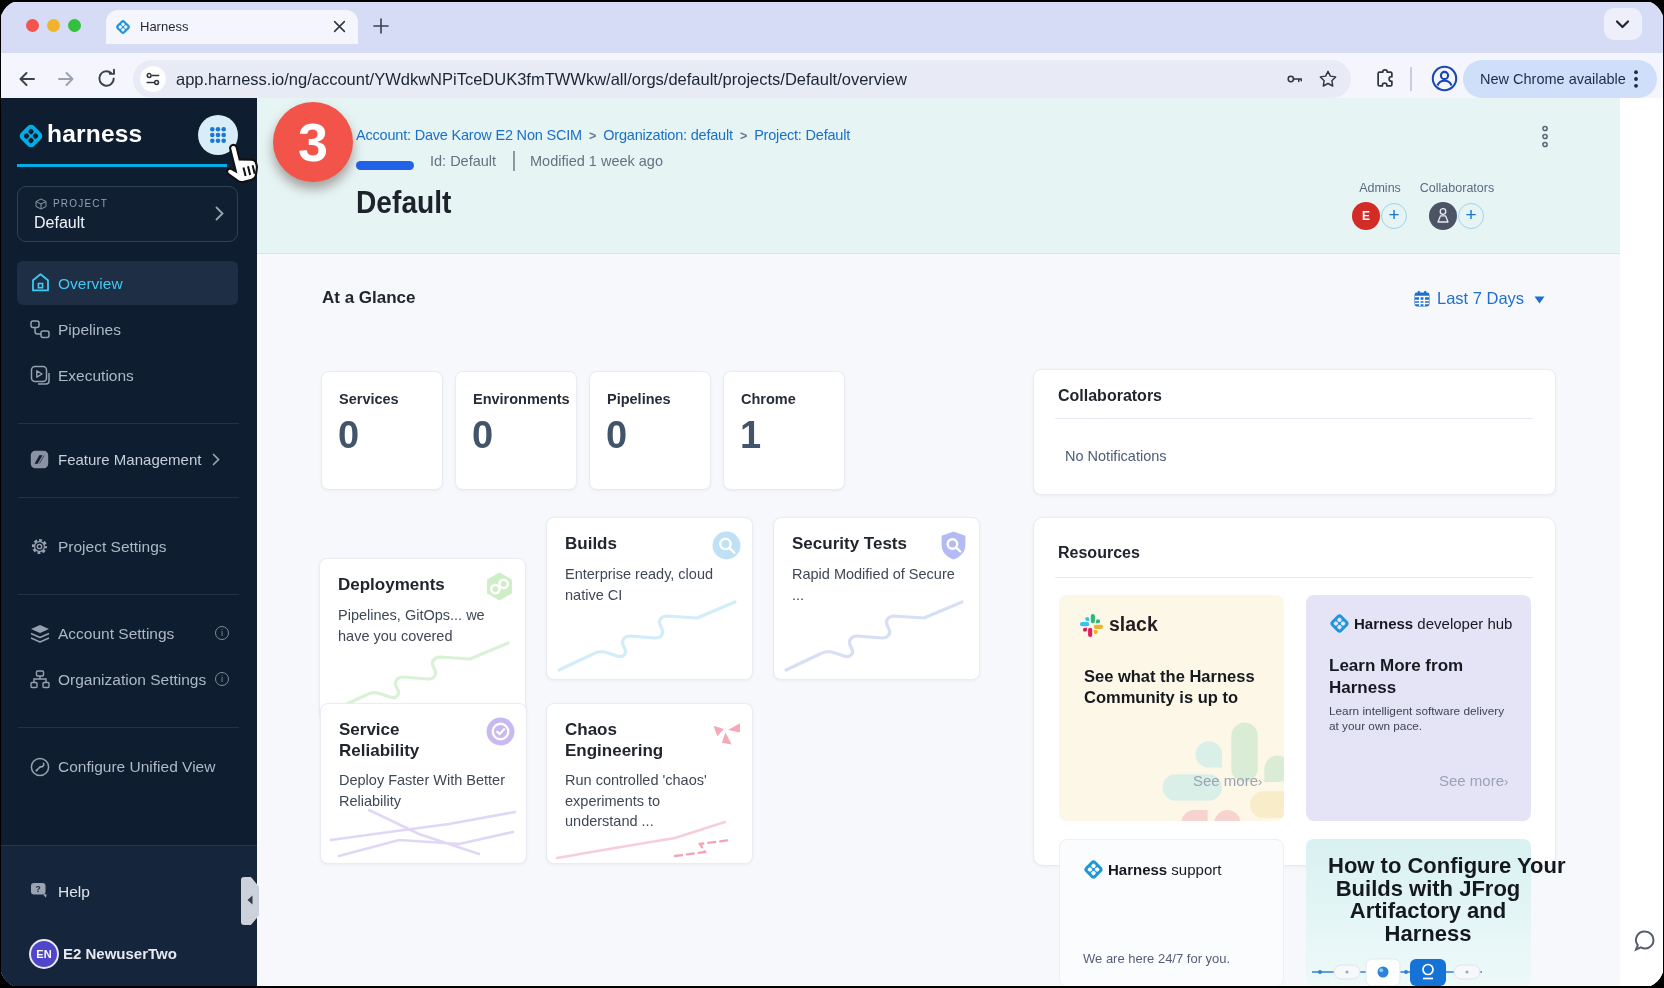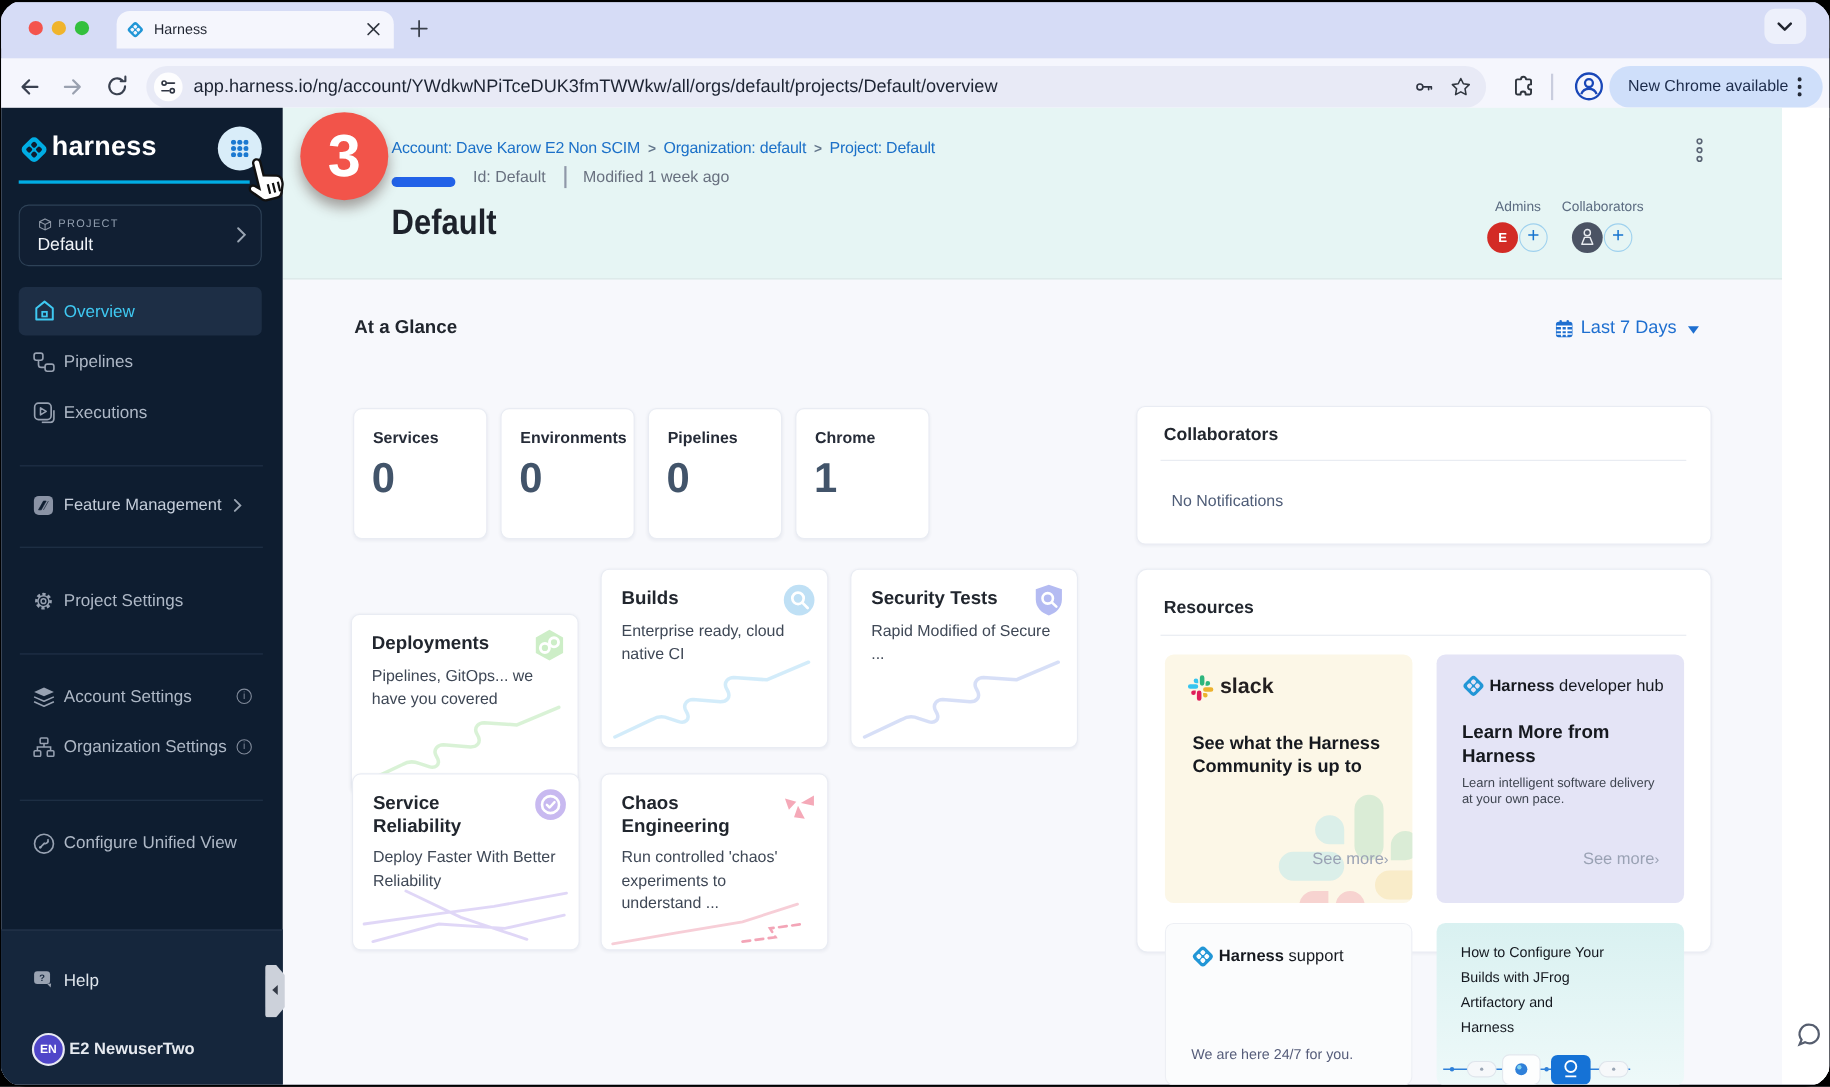--- a/index.html
+++ b/index.html
@@ -272,21 +272,21 @@
                   <rect x="6.8" y="6.8" width="4.6" height="4.6" rx="1.6" fill="#fbfcfd"></rect>
                   <rect x="12.6" y="6.8" width="4.6" height="4.6" rx="1.6" fill="#fbfcfd"></rect>
                   <rect x="6.8" y="12.6" width="4.6" height="4.6" rx="1.6" fill="#fbfcfd"></rect>
                   <rect x="12.6" y="12.6" width="4.6" height="4.6" rx="1.6" fill="#fbfcfd"></rect>
                 </g>
               </svg>
     <div class="abs" style="left:48px;top:21px;font-size:15px;color:#16191f;"><b>Harness</b> support</div>
     <div class="abs" style="left:23px;top:111px;font-size:13px;color:#565d7a;">We are here 24/7 for you.</div>
   </div>
   <div class="abs" style="left:272px;top:321px;width:225px;height:148px;border-radius:8px;background:linear-gradient(180deg,#d9f1f1,#eef9f9);">
-    <div class="abs" style="left:22px;top:16px;width:200px;font-size:13px;font-weight:normal;color:#14181f;line-height:22.5px;white-space:nowrap;">How to Configure Your<br>Builds with JFrog<br>Artifactory and<br>Harness</div>
+    <div class="abs" style="left:22px;top:16px;width:200px;font-size:22px;font-weight:bold;color:#14181f;line-height:22.5px;white-space:nowrap;text-align:center;">How to Configure Your<br>Builds with JFrog<br>Artifactory and<br>Harness</div>
     <svg class="abs" style="left:0px;top:118px" width="225" height="30" viewBox="0 0 225 30">
       <path d="M6 15 H176" stroke="#2f80d9" stroke-width="1.5"></path>
       <circle cx="14" cy="15" r="2" fill="#2f80d9"></circle>
                 <circle cx="100" cy="15" r="2" fill="#2f80d9"></circle>
                 <circle cx="172" cy="15" r="2" fill="#2f80d9"></circle>
       <rect x="28" y="8" width="26" height="14" rx="7" fill="#f6f8fa" stroke="#dfe5ec"></rect>
                 <circle cx="41" cy="15" r="1.5" fill="#9aa6b5"></circle>
       <rect x="60" y="2" width="34" height="27" rx="6" fill="#fdfefe" stroke="#e3e8ee"></rect>
                 <circle cx="77" cy="15" r="5.5" fill="#2f80d9"></circle>
                 <circle cx="75.2" cy="13.2" r="2" fill="#7fd0ee"></circle>

